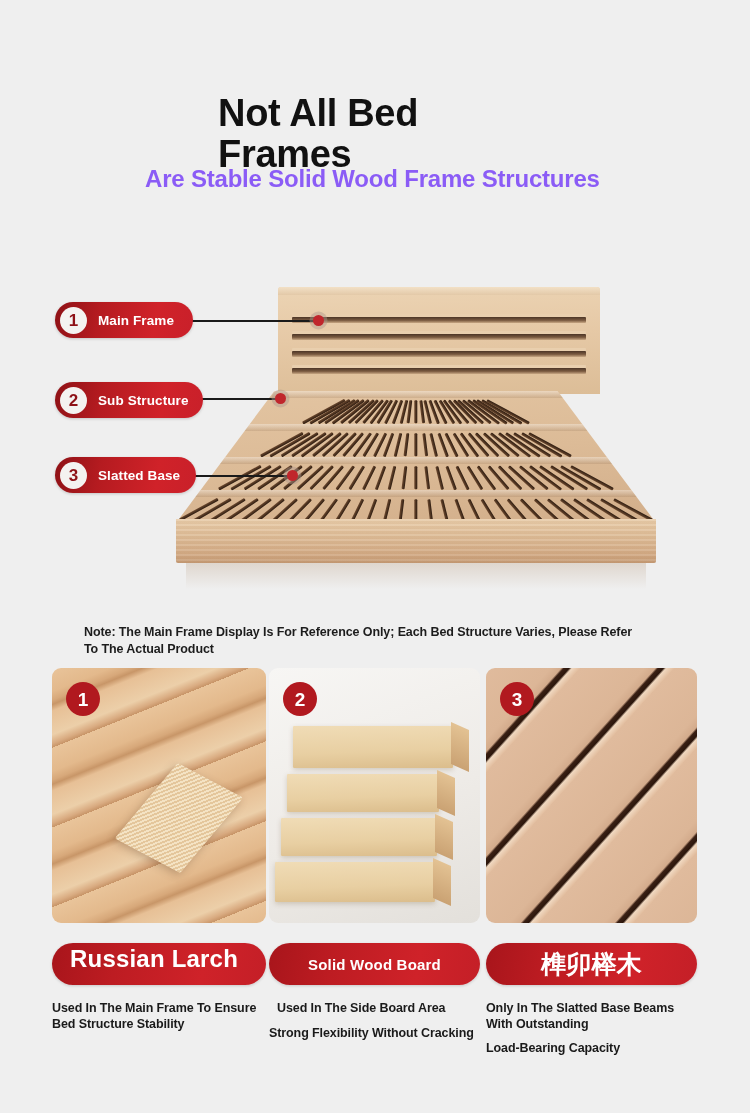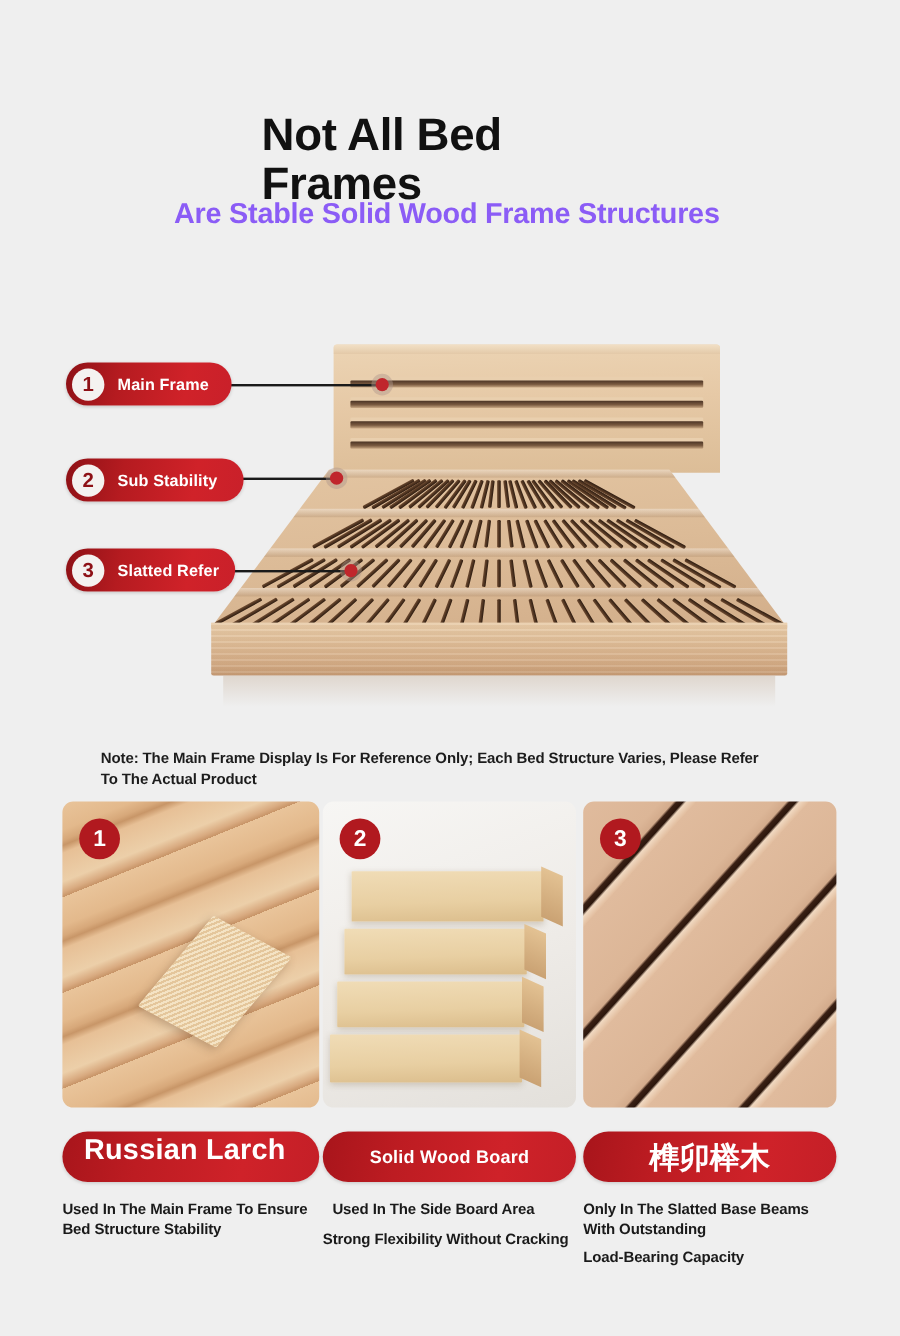--- a/index.html
+++ b/index.html
@@ -450,25 +450,25 @@
   <div class="leader-dot dot1"></div>
   <div class="leader-dot dot2"></div>
   <div class="leader-dot dot3"></div>
 
   <div class="callout co1">
     <div class="callout-num">1</div>
     <div class="callout-label">Main Frame</div>
   </div>
   <div class="callout co2">
     <div class="callout-num">2</div>
-    <div class="callout-label">Sub Stability</div>
+    <div class="callout-label">Sub Structure</div>
   </div>
   <div class="callout co3">
     <div class="callout-num">3</div>
-    <div class="callout-label">Slatted Refer</div>
+    <div class="callout-label">Slatted Base</div>
   </div>
 
   <div class="note">Note: The Main Frame Display Is For Reference Only; Each Bed Structure Varies, Please Refer To The Actual Product</div>
 </div>
 
 <div class="cards">
 
   <div class="card card-1">
     <div class="photo ph1">
       <div class="photo-badge">1</div>

